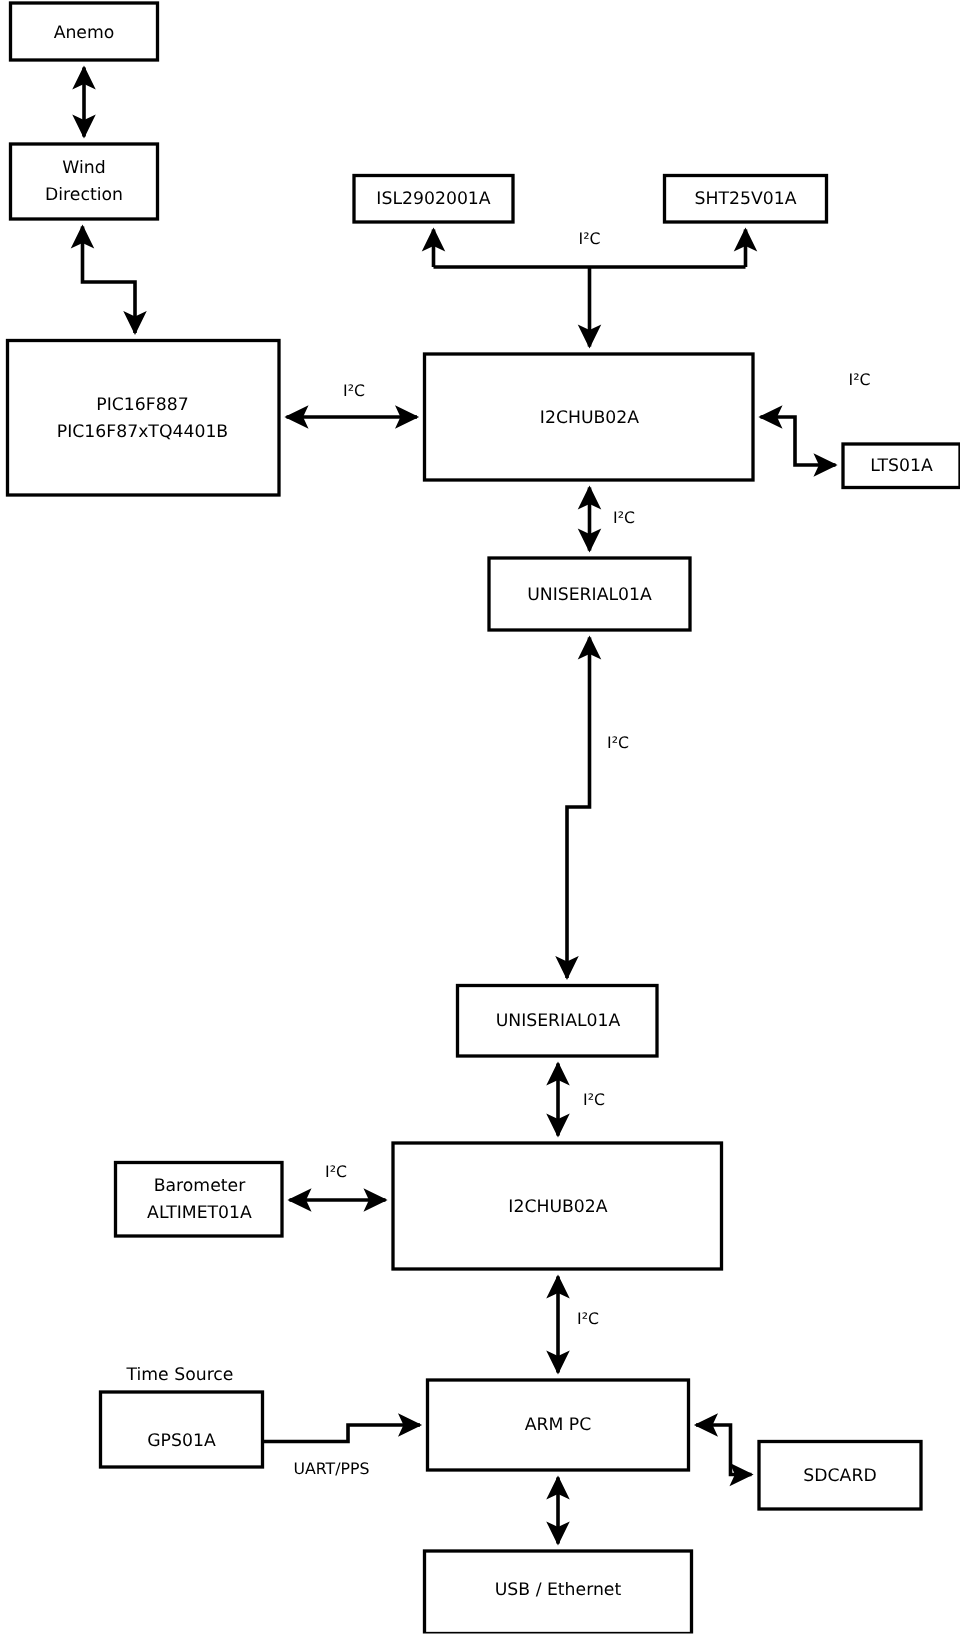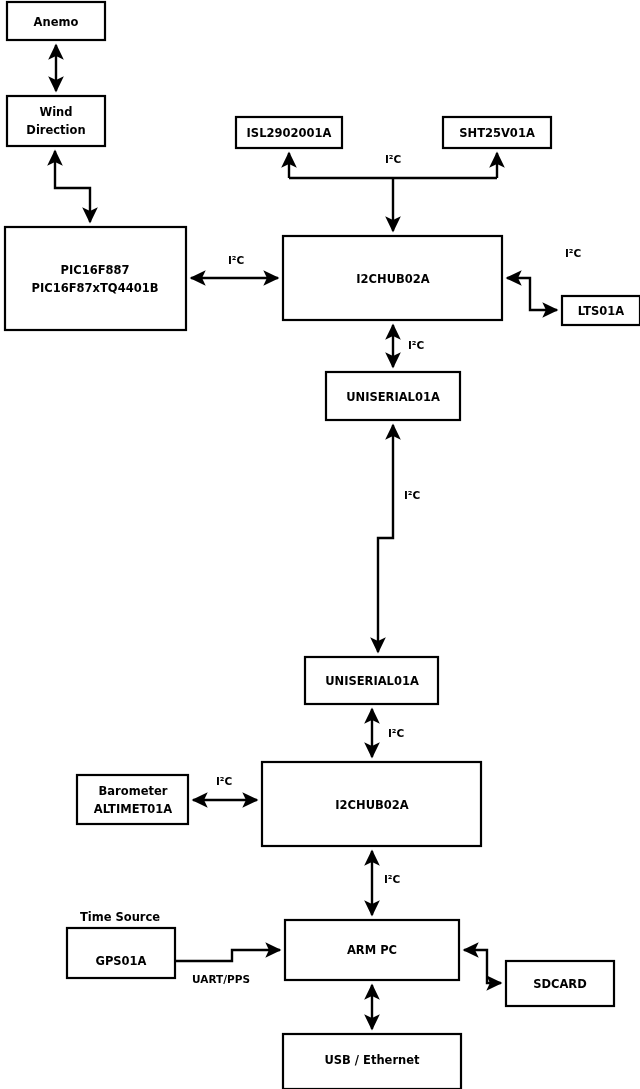--- a/index.html
+++ b/index.html
@@ -10,21 +10,20 @@
   body {
     width: 640px;
     height: 1089px;
     font-family: "DejaVu Sans", sans-serif;
     overflow: hidden;
   }
   #diagram-root {
     position: relative;
     width: 640px;
     height: 1089px;
-    font-weight: bold;
   }
   svg#diagram {
     display: block;
     width: 640px;
     height: 1089px;
   }
   .node-box {
     fill: #ffffff;
     stroke: #000000;
     stroke-width: 2.2;

